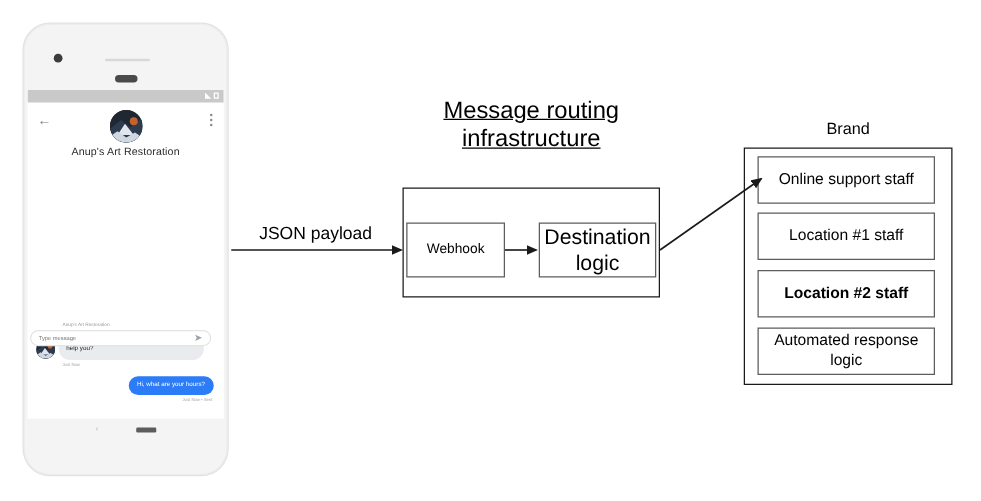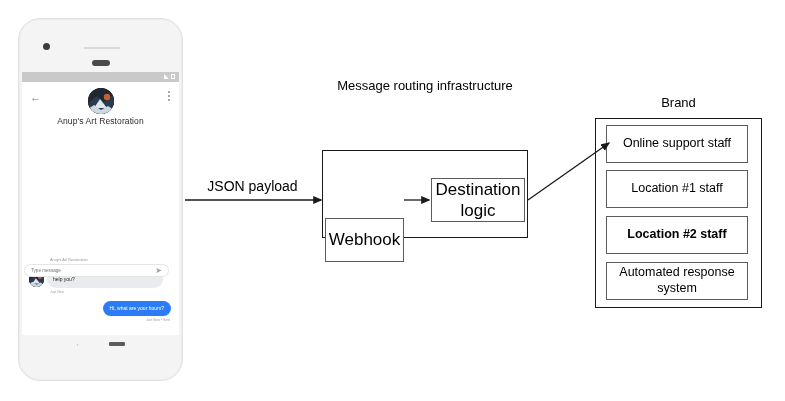--- a/index.html
+++ b/index.html
@@ -283,23 +283,23 @@
     line-height: 1.25;
   }
   .dlabel {
     position: absolute;
     text-align: center;
     color: #000;
     line-height: 1.2;
   }
 
   #routing-outer { left: 322px; top: 150px; width: 206px; height: 88px; }
-  #webhook-box   { left: 325px; top: 178px; width: 79px;  height: 44px; font-size: 17px; color:#000;margin-top:40px; }
+  #webhook-box   { left: 325px; top: 178px; width: 79px;  height: 44px; font-size: 11px; color:#000; }
   #destination-box { left: 431px; top: 178px; width: 94px; height: 44px; font-size: 17px; color:#000; }
-  #routing-title { left: 318px; top: 78px; width: 214px; font-size: 13px; }
+  #routing-title { left: 318px; top: 78px; width: 214px; font-size: 19px; text-decoration: underline; }
 
   #brand-outer { left: 595px; top: 118px; width: 167px; height: 190px; }
   #brand-title { left: 595px; top: 95px; width: 167px; font-size: 13px; }
   .brand-item {
     left: 606px;
     width: 142px;
     height: 38px;
     font-size: 12.5px;
     color: #000;
   }
@@ -384,21 +384,21 @@
 <div class="dlabel" id="routing-title">Message routing infrastructure</div>
 <div class="dbox" id="routing-outer"></div>
 <div class="dbox-inner" id="webhook-box">Webhook</div>
 <div class="dbox-inner" id="destination-box">Destination logic</div>
 
 <div class="dlabel" id="brand-title">Brand</div>
 <div class="dbox" id="brand-outer"></div>
 <div class="dbox-inner brand-item" id="brand-item-0">Online support staff</div>
 <div class="dbox-inner brand-item" id="brand-item-1">Location #1 staff</div>
 <div class="dbox-inner brand-item" id="brand-item-2">Location #2 staff</div>
-<div class="dbox-inner brand-item" id="brand-item-3">Automated response system</div>
+<div class="dbox-inner brand-item" id="brand-item-3">Automated response logic</div>
 
 <div class="dlabel" id="json-label">JSON payload</div>
 
 <svg class="svg-layer" viewBox="0 0 785 401">
   <defs>
     <marker id="arrowhead" markerWidth="7" markerHeight="7" refX="6" refY="3" orient="auto">
       <path d="M0,0 L7,3 L0,6 Z" fill="#1a1a1a"></path>
     </marker>
   </defs>
 

